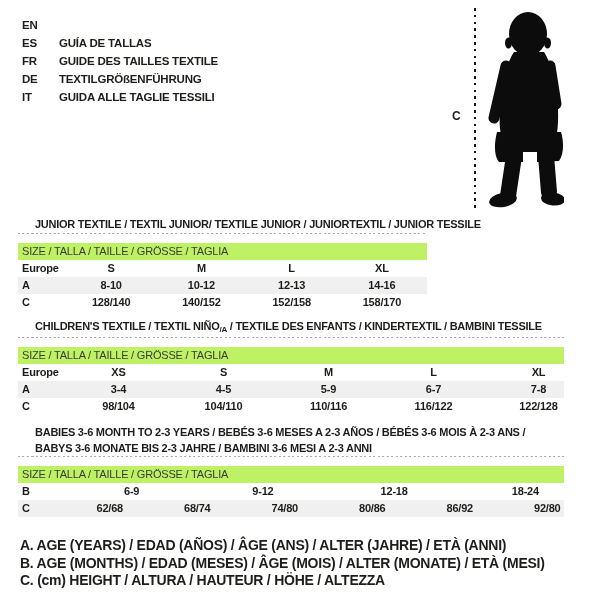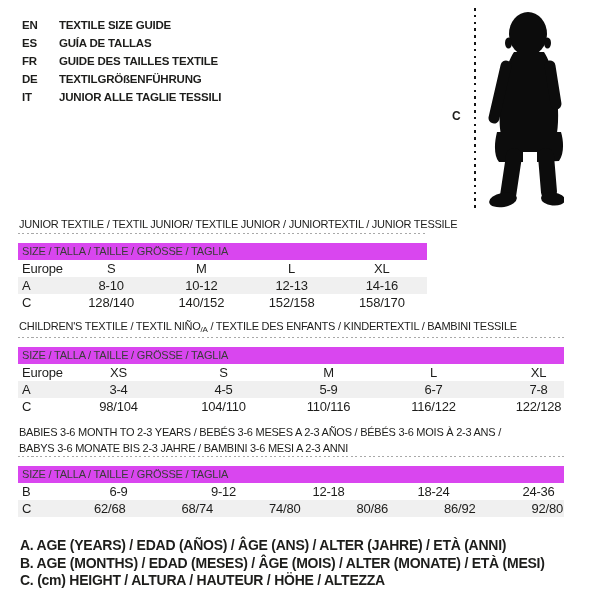--- a/index.html
+++ b/index.html
@@ -13,65 +13,64 @@
   .lang-code { width:37px; }
   .lang-label { white-space:nowrap; }
 
   
   .height-line { position:absolute; left:474px; top:8px; width:2px; height:200px;
     background-image:repeating-linear-gradient(to bottom,#151515 0 2.6px,transparent 2.6px 6.8px); }
   .height-label { position:absolute; left:452px; top:109px; font-size:12px; font-weight:bold; }
   .baby { position:absolute; left:487px; top:4px; }
 
   
-  .sec-title { position:absolute; left:19px; font-size:11px; font-weight:normal;
+  .sec-title { position:absolute; left:35px; font-size:11px; font-weight:bold;
                letter-spacing:-0.25px; white-space:nowrap; }
   .sec-title .tsub { font-size:8px; vertical-align:-2px; }
   .two-line { line-height:16px; }
 
   
   .tbl { position:absolute; left:18px; }
   .tbl-topline { height:1px; margin-bottom:9px;
     background-image:repeating-linear-gradient(to right,#a8a8a8 0 2px,transparent 2px 4.5px); }
-  .tbl-headerbar { height:17px; line-height:17px; background:#d946ef; padding-left:4px;
+  .tbl-headerbar { height:17px; line-height:17px; background:#bef264; padding-left:4px;
     font-size:11px; letter-spacing:-0.2px; color:#3b3b3a; white-space:nowrap; }
-  .trow { display:flex; height:17px; line-height:17px; font-size:13px; letter-spacing:-0.2px; }
+  .trow { display:flex; height:17px; line-height:17px; font-size:11px; letter-spacing:-0.2px;font-weight:bold; }
   .trow.striped { background:#f0f0f0; }
   .tlabel { width:48px; padding-left:4px; }
   .tcell { flex:1; text-align:center; }
 
   
   .footnotes { position:absolute; left:20px; top:537px; font-size:14px; font-weight:bold;
                line-height:17.5px; letter-spacing:-0.25px; white-space:nowrap; }
 </style>
 </head>
 <body>
 
 <div class="canvas">
 
   <div class="lang-block">
     <div class="lang-row">
       <span class="lang-code">EN</span>
-      <span class="lang-label">TEXTILE SIZE GUIDE</span>
     </div>
     <div class="lang-row">
       <span class="lang-code">ES</span>
       <span class="lang-label">GUÍA DE TALLAS</span>
     </div>
     <div class="lang-row">
       <span class="lang-code">FR</span>
       <span class="lang-label">GUIDE DES TAILLES TEXTILE</span>
     </div>
     <div class="lang-row">
       <span class="lang-code">DE</span>
       <span class="lang-label">TEXTILGRÖßENFÜHRUNG</span>
     </div>
     <div class="lang-row">
       <span class="lang-code">IT</span>
-      <span class="lang-label">JUNIOR ALLE TAGLIE TESSILI</span>
+      <span class="lang-label">GUIDA ALLE TAGLIE TESSILI</span>
     </div>
   </div>
 
   <div class="height-line"></div>
   <div class="height-label">C</div>
   <svg class="baby" width="112" height="205" viewBox="0 0 112 205" aria-hidden="true">
     <g fill="#0c0c0c" stroke="none">
       <ellipse cx="41" cy="30" rx="19" ry="22"></ellipse>
       <ellipse cx="21.5" cy="39" rx="3.5" ry="5.5"></ellipse>
       <ellipse cx="60.5" cy="39" rx="3.5" ry="5.5"></ellipse>
@@ -153,21 +152,20 @@
   </div>
   <div class="tbl" style="top:456px; width:573px">
     <div class="tbl-topline"></div>
     <div class="tbl-headerbar">SIZE / TALLA / TAILLE / GRÖSSE / TAGLIA</div>
     <div class="trow">
       <span class="tlabel">B</span>
       <span class="tcell">6-9</span>
       <span class="tcell">9-12</span>
       <span class="tcell">12-18</span>
       <span class="tcell">18-24</span>
-      <span class="tcell">24-36</span>
     </div>
     <div class="trow striped">
       <span class="tlabel">C</span>
       <span class="tcell">62/68</span>
       <span class="tcell">68/74</span>
       <span class="tcell">74/80</span>
       <span class="tcell">80/86</span>
       <span class="tcell">86/92</span>
       <span class="tcell">92/80</span>
     </div>

